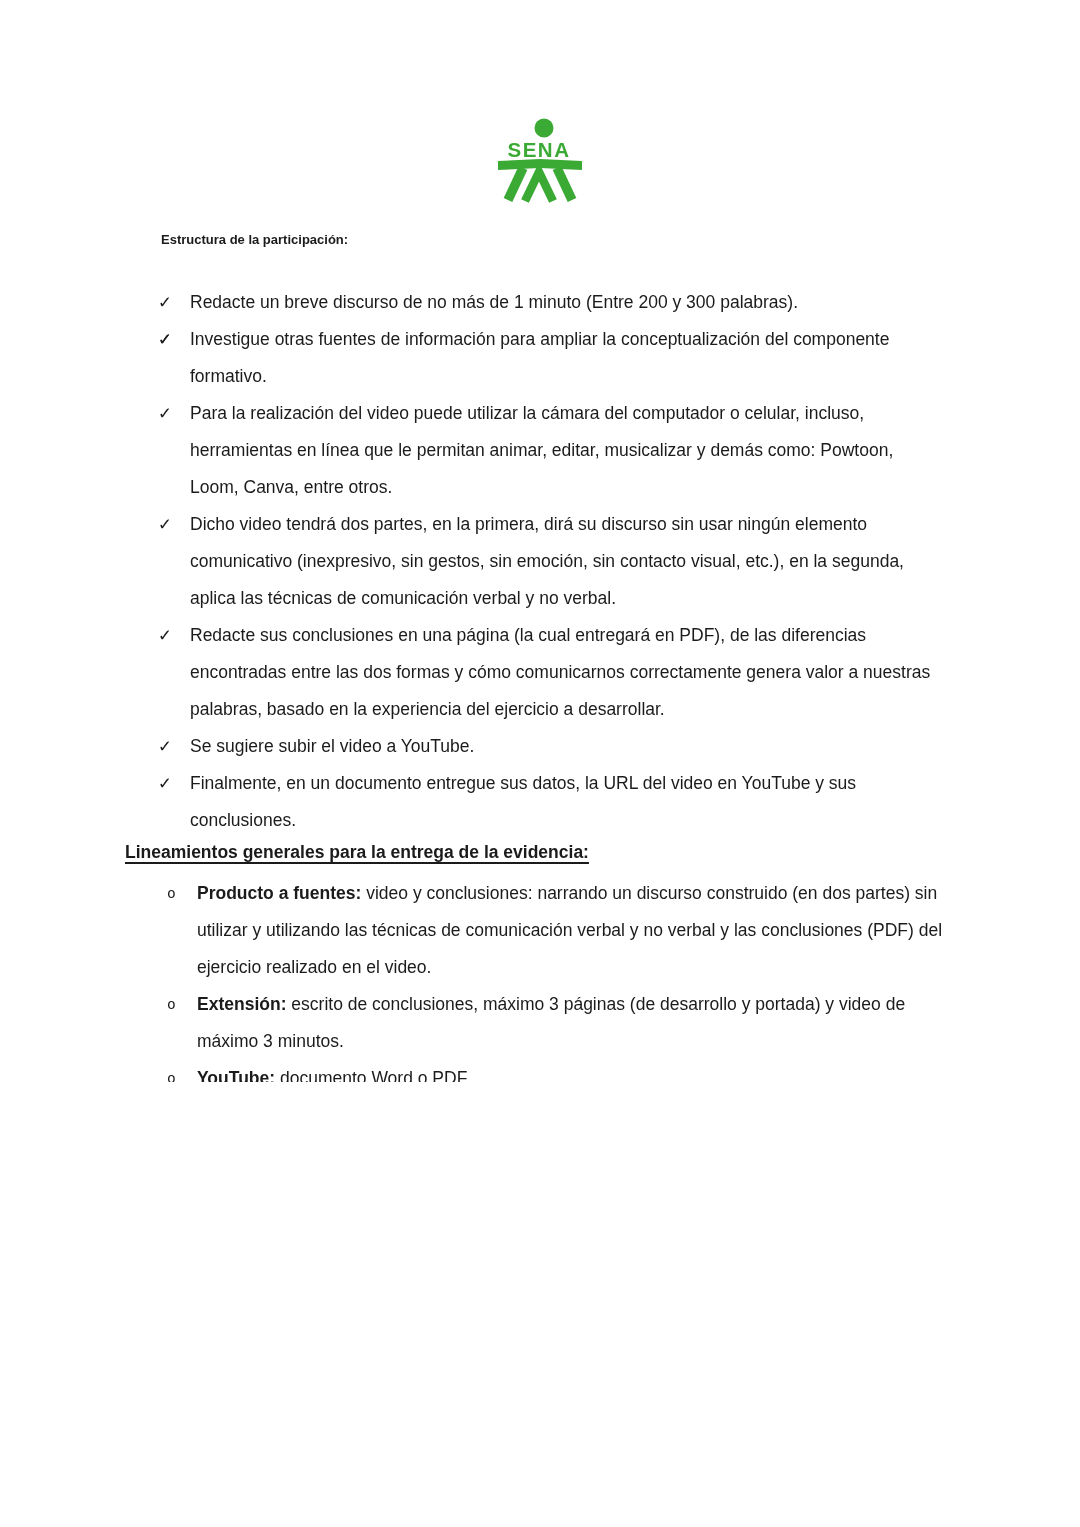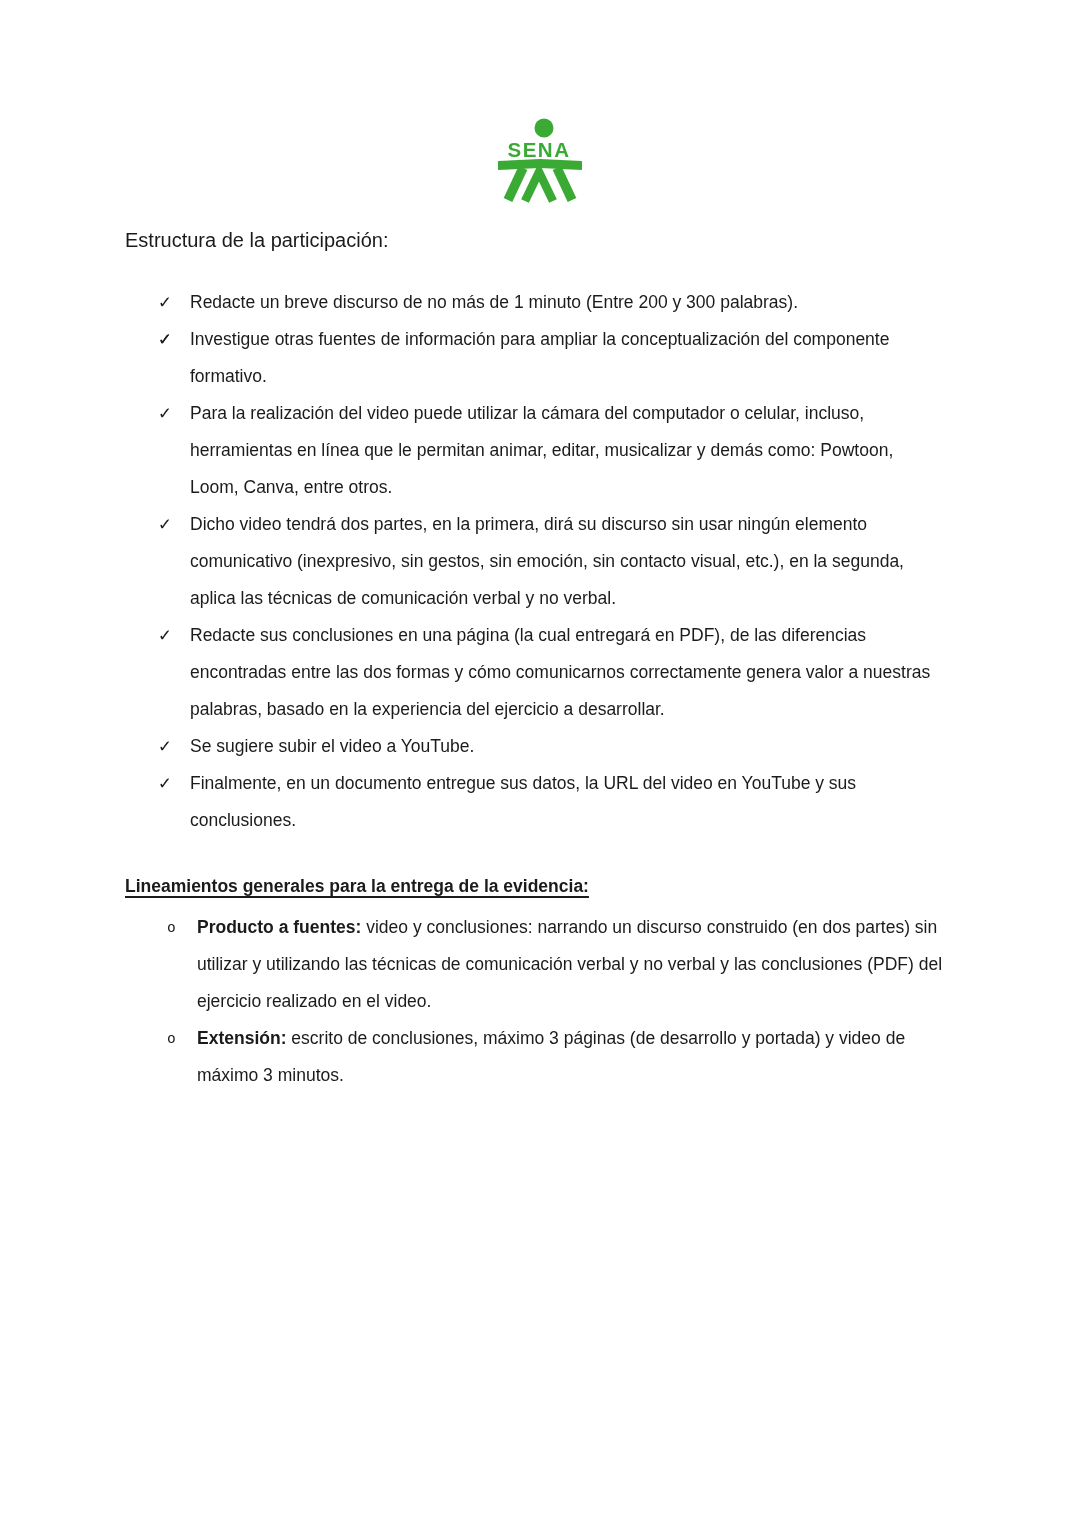--- a/index.html
+++ b/index.html
@@ -12,32 +12,32 @@
     font-family:"Liberation Sans","DejaVu Sans",sans-serif;
     font-size:17.5px;
     overflow:hidden;
     border-radius:29px;
   }
   .content { padding:0 55px 0 125px; }
   .logo-wrap { padding-top:112px; text-align:center; height:204px; }
   .logo-wrap svg { display:inline-block; }
   .intro-heading {
     margin-top:24px;
-    font-size:20px; font-weight:normal; line-height:24px;
+    font-size:13px; font-weight:bold; line-height:24px;
     max-width:830px;
+    margin-left:36px;
   }
   ul.checklist { list-style:none; margin-top:32px; }
   ul.checklist li { position:relative; padding-left:65px; line-height:37px; }
   ul.checklist .check {
     position:absolute; left:33px; top:0;
     font-size:16.5px; line-height:37px;
   }
   ul.checklist .t { white-space:pre-line; }
   .lineamientos-heading {
-    margin-top:34px;
     font-size:17.5px; font-weight:bold; line-height:26px;
     text-decoration:underline;
     text-underline-offset:4px;
     text-decoration-thickness:1.5px;
   }
   ul.olist { list-style:none; margin-top:10px; }
   ul.olist li { position:relative; padding-left:72px; line-height:37px; }
   ul.olist .obullet {
     position:absolute; left:42px; top:0;
     font-family:"DejaVu Sans Mono","Liberation Mono",monospace;

